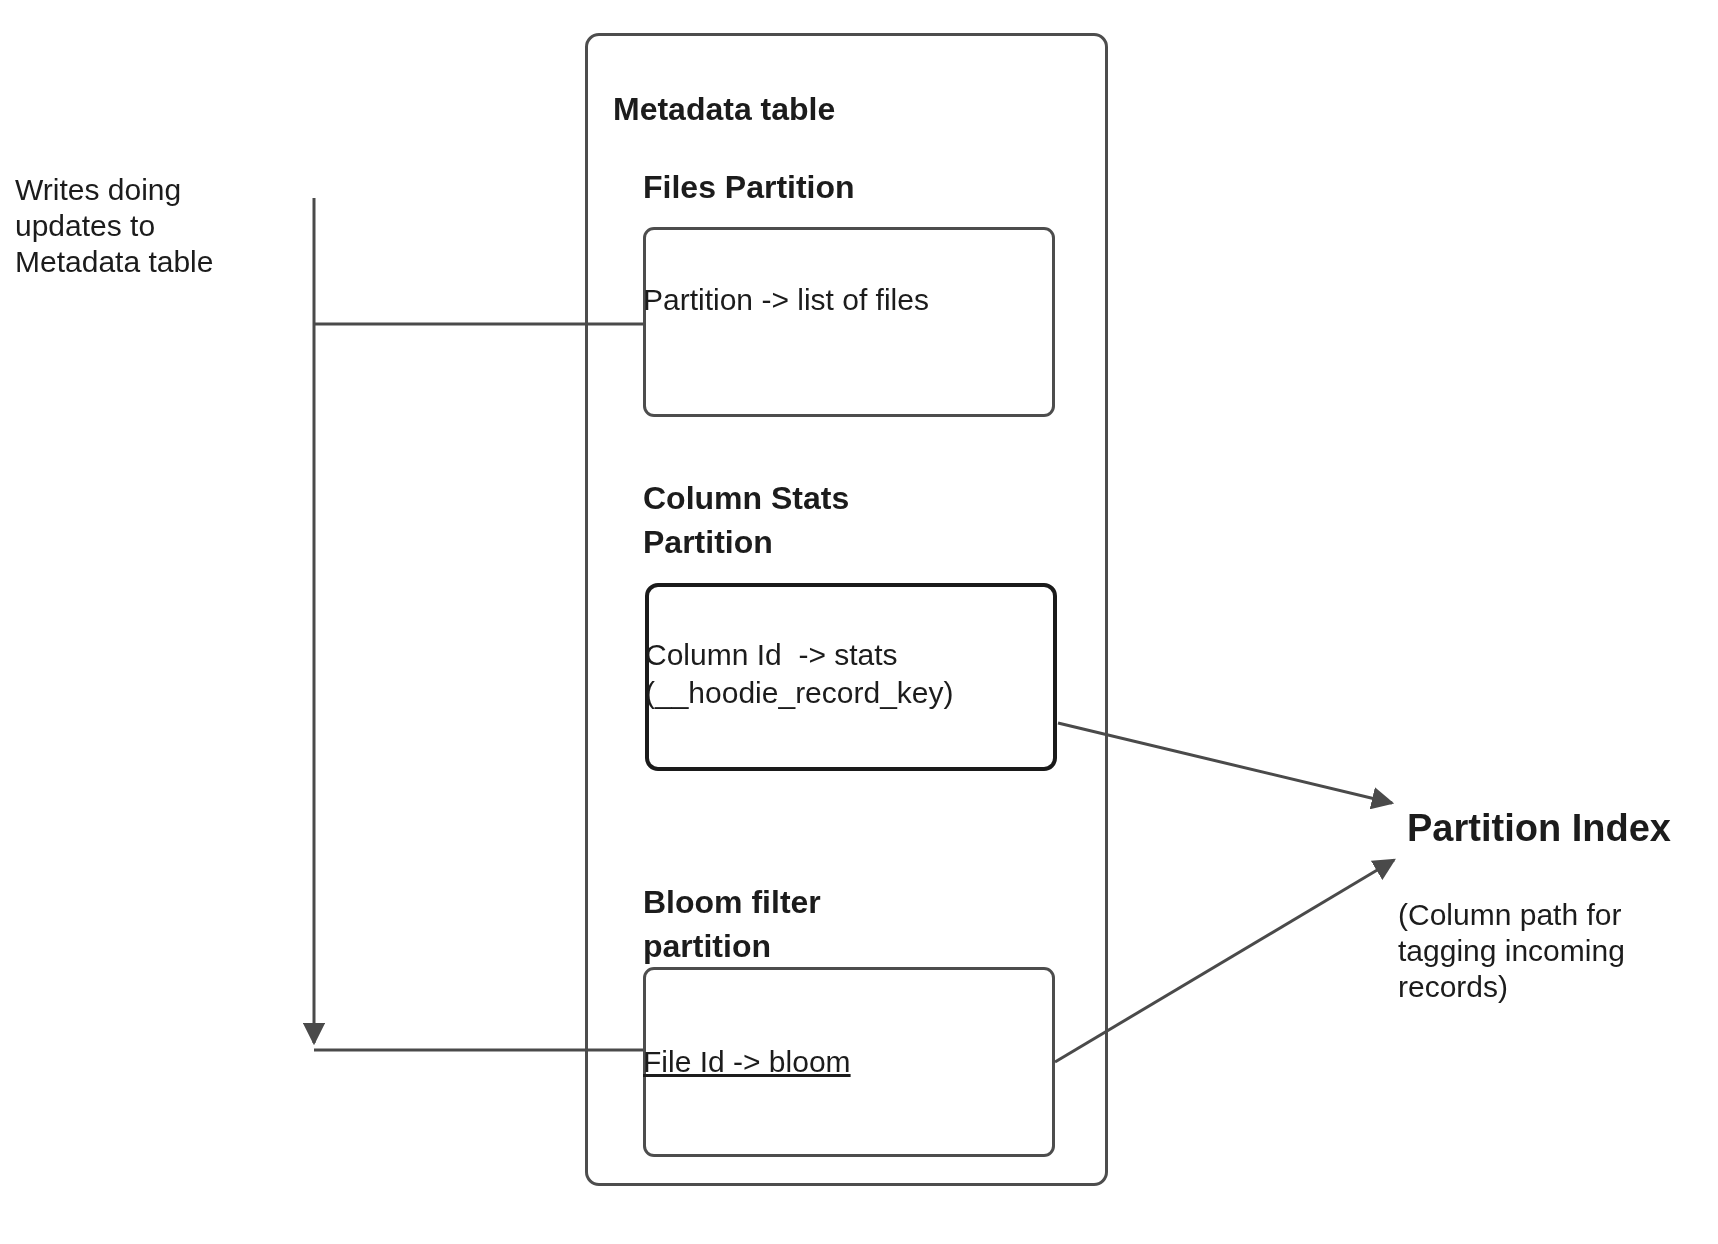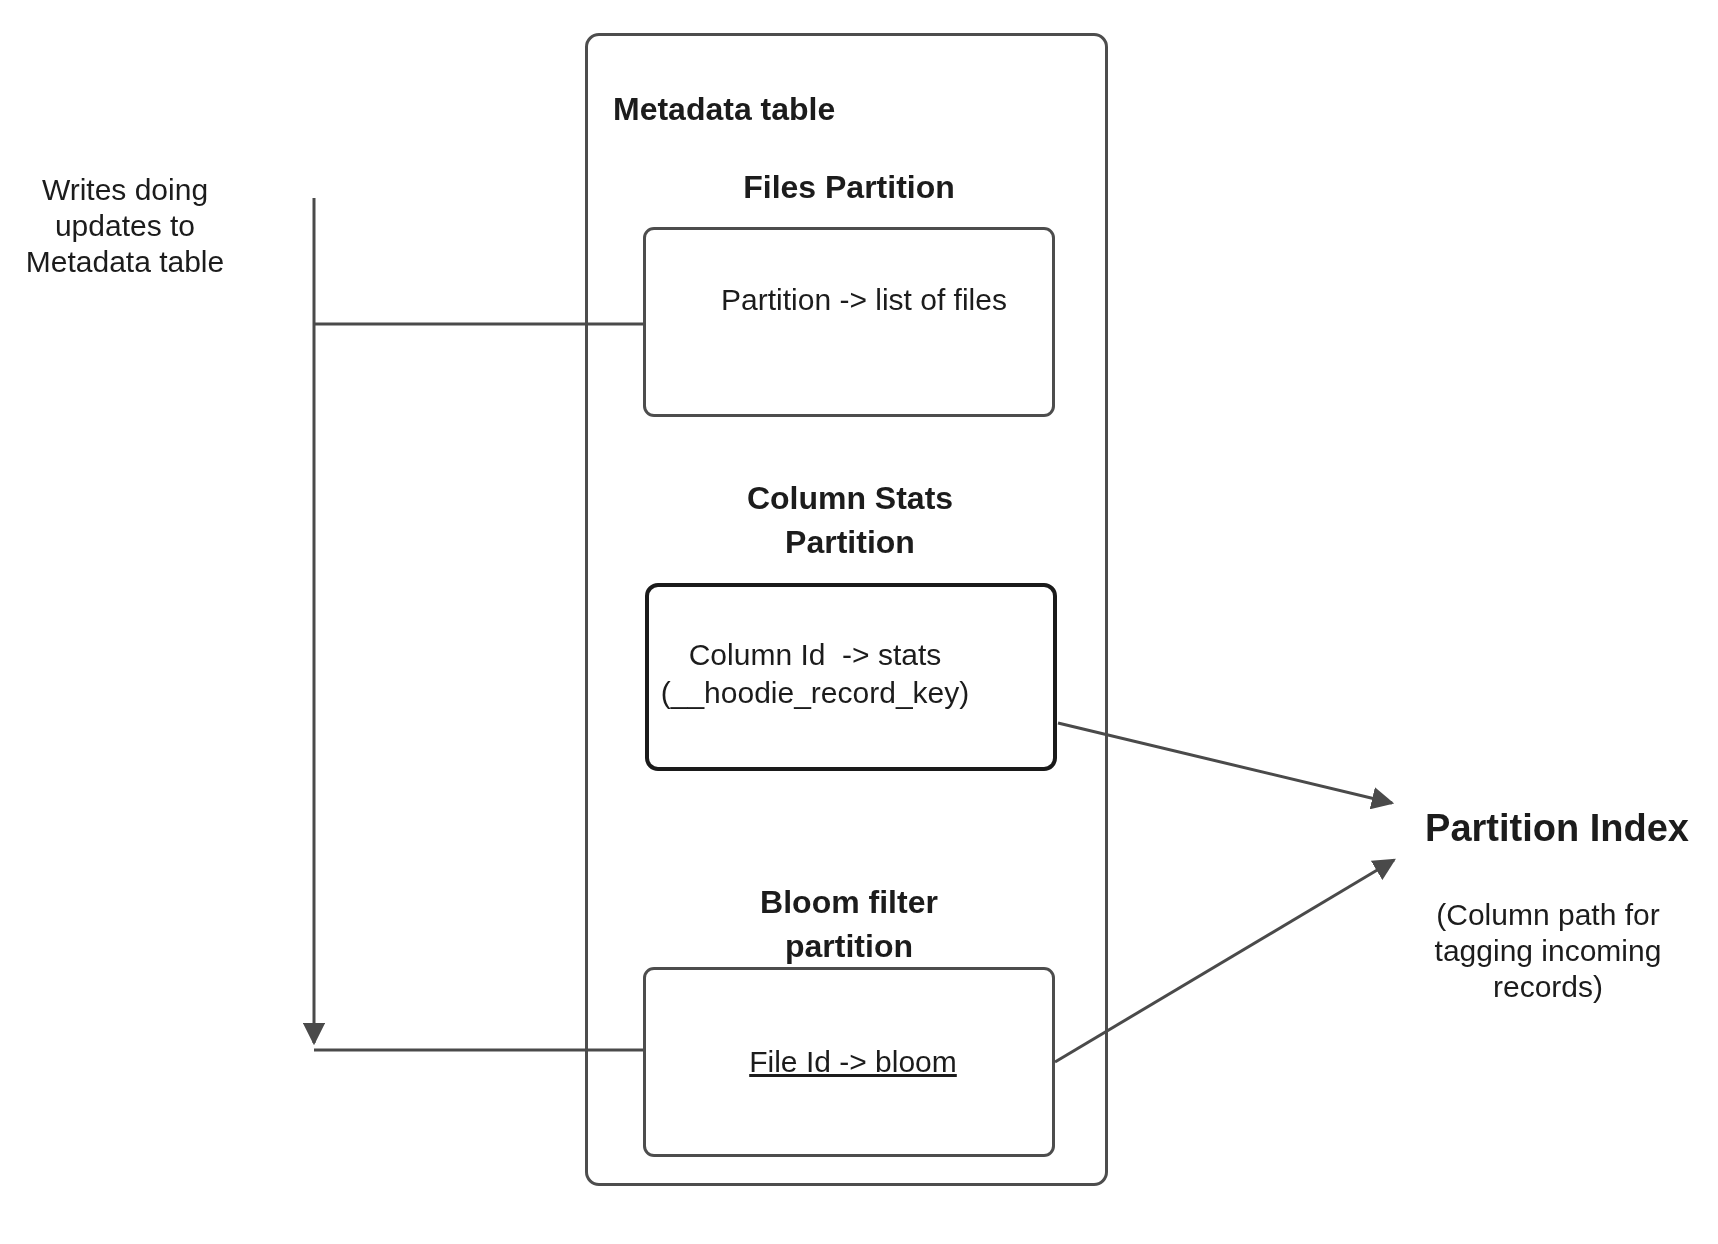--- a/index.html
+++ b/index.html
@@ -14,21 +14,20 @@
     position:relative;
     width:1718px;height:1244px;
     background:var(--background);
     font-family:"Liberation Sans", sans-serif;
     color:var(--text);
     overflow:hidden;
   }
   .abs{position:absolute;box-sizing:border-box;}
   .txt{
     white-space:pre-wrap;
-    text-align:center;
     color:var(--text);
   }
   .body-text{font-size:30px;line-height:38px;}
   .label-text{font-size:30px;line-height:36px;}
   .heading{font-size:32px;line-height:44px;font-weight:bold;}
   .title{font-size:32px;line-height:38px;font-weight:bold;text-align:left;}
   .index-title{font-size:38px;line-height:44px;font-weight:bold;}
   .box{
     background:var(--background);
     border:3px solid var(--box-border);
@@ -58,26 +57,26 @@
   <div class="abs txt label-text" style="left:15px;top:172px;width:220px;">Writes doing
 updates to
 Metadata table</div>
 
   <div class="abs outer box" style="left:585px;top:33px;width:523px;height:1153px;"></div>
 
   <div class="abs txt title" style="left:613px;top:90px;width:420px;">Metadata table</div>
 
   <div class="abs txt heading" style="left:643px;top:165px;width:412px;">Files Partition</div>
   <div class="abs box" style="left:643px;top:227px;width:412px;height:190px;"></div>
-  <div class="abs txt body-text" style="left:643px;top:281px;width:412px;margin-left:15px;">Partition -&gt; list of files</div>
+  <div class="abs txt body-text" style="left:643px;top:281px;width:412px;">Partition -&gt; list of files</div>
 
   <div class="abs txt heading" style="left:643px;top:476px;width:414px;">Column Stats
 Partition</div>
   <div class="abs box emphasis" style="left:645px;top:583px;width:412px;height:188px;"></div>
-  <div class="abs txt body-text" style="left:609px;top:636px;width:412px;">Column Id  -&gt; stats
+  <div class="abs txt body-text" style="left:645px;top:636px;width:412px;">Column Id  -&gt; stats
 (__hoodie_record_key)</div>
 
   <div class="abs txt heading" style="left:643px;top:860px;width:412px;margin-top:20px;">Bloom filter
 partition</div>
   <div class="abs box" style="left:643px;top:967px;width:412px;height:190px;"></div>
   <div class="abs txt body-text" style="left:643px;top:1043px;width:420px;text-decoration:underline;">File Id -&gt; bloom</div>
 
   <div class="abs txt index-title" style="left:1407px;top:806px;width:300px;">Partition Index</div>
   <div class="abs txt label-text" style="left:1398px;top:897px;width:300px;">(Column path for
 tagging incoming

